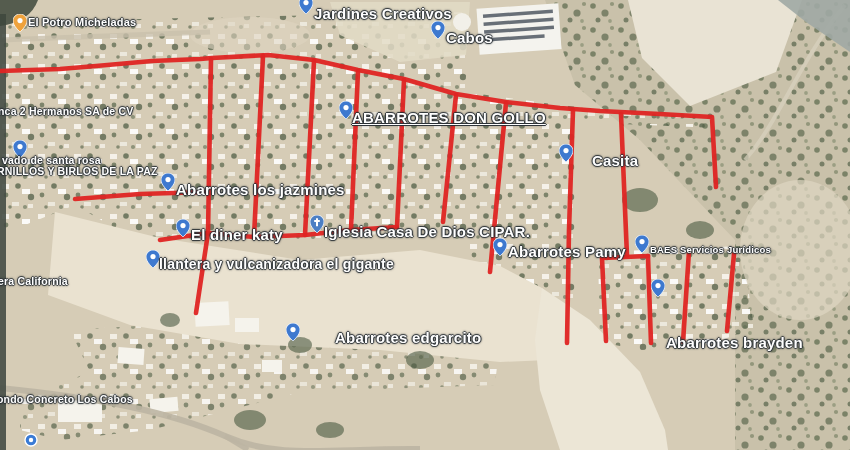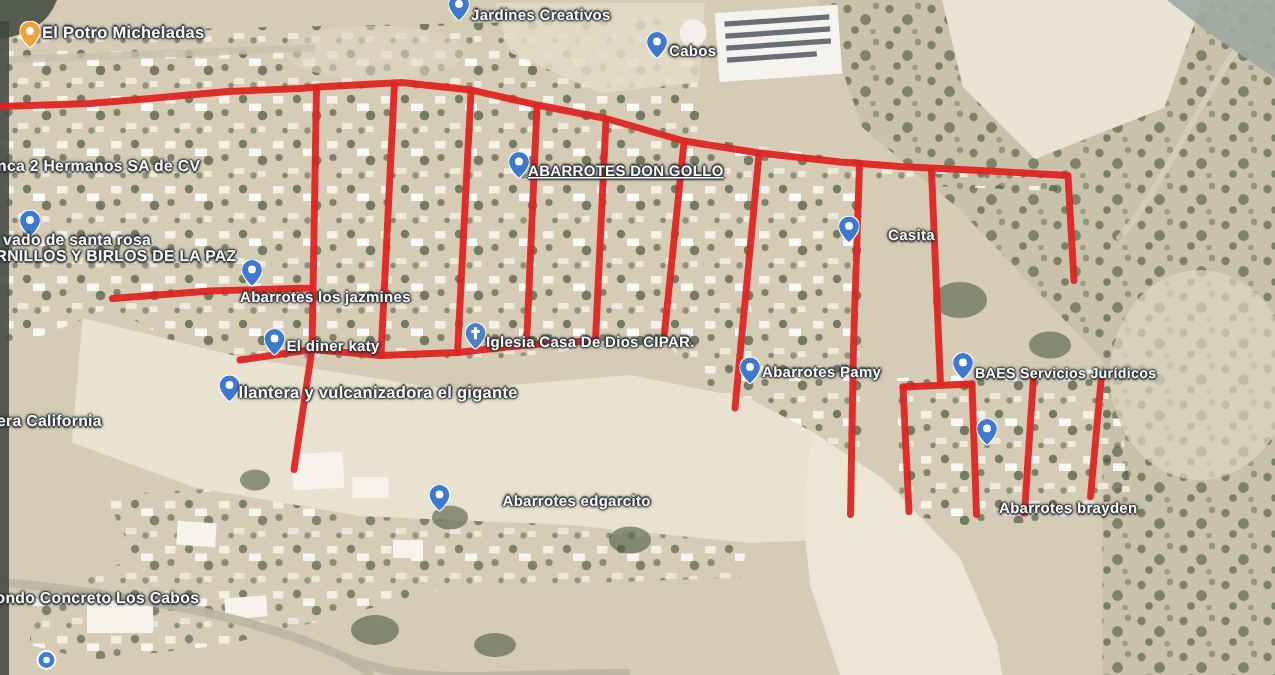--- a/index.html
+++ b/index.html
@@ -2,21 +2,21 @@
 <html><head>
 <meta charset="utf-8">
 <style>
   html,body{margin:0;padding:0;background:#1b1b1b;}
   .stage{position:relative;width:850px;height:450px;overflow:hidden;
          background:#d6ccb6;font-family:"Liberation Sans",sans-serif;}
   .layer{position:absolute;left:0;top:0;width:850px;height:450px;}
   #red-overlay polyline{fill:none;stroke-linecap:round;stroke-linejoin:round;opacity:.95;}
   .map-pin{position:absolute;line-height:0;}
   .map-label-text{
-    position:absolute;color:#ffffff;font-weight:700;font-size:10px;
+    position:absolute;color:#ffffff;font-weight:700;font-size:15px;
     letter-spacing:.2px;white-space:nowrap;
     text-shadow:-1px 0 1px rgba(40,46,52,.95),1px 0 1px rgba(40,46,52,.95),
                 0 -1px 1px rgba(40,46,52,.95),0 1px 1px rgba(40,46,52,.95),
                 0 0 3px rgba(40,46,52,.85);}
 </style>
 </head>
 <body>
 
 <div class="stage">
 
@@ -150,36 +150,36 @@
       <span class="map-pin" style="left: 13px; top: 140px;"><svg width="14" height="18" viewBox="0 0 14 18">
           <path d="M7 0C3.13 0 0 3.1 0 6.9 0 12 7 18 7 18s7-6 7-11.1C14 3.1 10.87 0 7 0z" fill="#3e79cf" stroke="#fff" stroke-width="0.8"></path>
           <circle cx="7" cy="6.6" r="2.6" fill="#fff"></circle>
         </svg></span>
       <span class="map-label-text" style="left: 2px; top: 154px; font-size: 10.5px;">vado de santa rosa</span>
       <span class="map-label-text" style="left: -3px; top: 165px; font-size: 10.5px;">RNILLOS Y BIRLOS DE LA PAZ</span>
       <span class="map-pin" style="left: 161px; top: 173px;"><svg width="14" height="18" viewBox="0 0 14 18">
           <path d="M7 0C3.13 0 0 3.1 0 6.9 0 12 7 18 7 18s7-6 7-11.1C14 3.1 10.87 0 7 0z" fill="#3e79cf" stroke="#fff" stroke-width="0.8"></path>
           <circle cx="7" cy="6.6" r="2.6" fill="#fff"></circle>
         </svg></span>
-      <span class="map-label-text" style="left: 160px; top: 181px; margin-top: 12px;">Abarrotes los jazmines</span>
+      <span class="map-label-text" style="left: 176px; top: 181px;">Abarrotes los jazmines</span>
       <span class="map-pin" style="left: 176px; top: 219px;"><svg width="14" height="18" viewBox="0 0 14 18">
           <path d="M7 0C3.13 0 0 3.1 0 6.9 0 12 7 18 7 18s7-6 7-11.1C14 3.1 10.87 0 7 0z" fill="#3e79cf" stroke="#fff" stroke-width="0.8"></path>
           <circle cx="7" cy="6.6" r="2.6" fill="#fff"></circle>
         </svg></span>
       <span class="map-label-text" style="left: 191px; top: 226px;">El diner katy</span>
       <span class="map-pin" style="left: 310px; top: 215px;"><svg width="14" height="18" viewBox="0 0 14 18">
           <path d="M7 0C3.13 0 0 3.1 0 6.9 0 12 7 18 7 18s7-6 7-11.1C14 3.1 10.87 0 7 0z" fill="#4c7fc4" stroke="#fff" stroke-width="0.8"></path>
           <path d="M6 3.2h2v1.8h1.8v2H8v4.2H6V7H4.2V5H6z" fill="#fff"></path>
         </svg></span>
       <span class="map-label-text" style="left: 324px; top: 223px;">Iglesia Casa De Dios CIPAR.</span>
       <span class="map-pin" style="left: 146px; top: 250px;"><svg width="14" height="18" viewBox="0 0 14 18">
           <path d="M7 0C3.13 0 0 3.1 0 6.9 0 12 7 18 7 18s7-6 7-11.1C14 3.1 10.87 0 7 0z" fill="#3e79cf" stroke="#fff" stroke-width="0.8"></path>
           <circle cx="7" cy="6.6" r="2.6" fill="#fff"></circle>
         </svg></span>
-      <span class="map-label-text" style="left: 159px; top: 256px; font-size: 11px;">llantera y vulcanizadora el gigante</span>
+      <span class="map-label-text" style="left: 159px; top: 256px; font-size: 14px;">llantera y vulcanizadora el gigante</span>
       <span class="map-pin" style="left: 493px; top: 238px;"><svg width="14" height="18" viewBox="0 0 14 18">
           <path d="M7 0C3.13 0 0 3.1 0 6.9 0 12 7 18 7 18s7-6 7-11.1C14 3.1 10.87 0 7 0z" fill="#3e79cf" stroke="#fff" stroke-width="0.8"></path>
           <circle cx="7" cy="6.6" r="2.6" fill="#fff"></circle>
         </svg></span>
       <span class="map-label-text" style="left: 508px; top: 243px;">Abarrotes Pamy</span>
       <span class="map-pin" style="left: 635px; top: 235px;"><svg width="14" height="18" viewBox="0 0 14 18">
           <path d="M7 0C3.13 0 0 3.1 0 6.9 0 12 7 18 7 18s7-6 7-11.1C14 3.1 10.87 0 7 0z" fill="#3e79cf" stroke="#fff" stroke-width="0.8"></path>
           <circle cx="7" cy="6.6" r="2.6" fill="#fff"></circle>
         </svg></span>
       <span class="map-label-text" style="left: 650px; top: 244px; font-size: 9.5px;">BAES Servicios Jurídicos</span>

